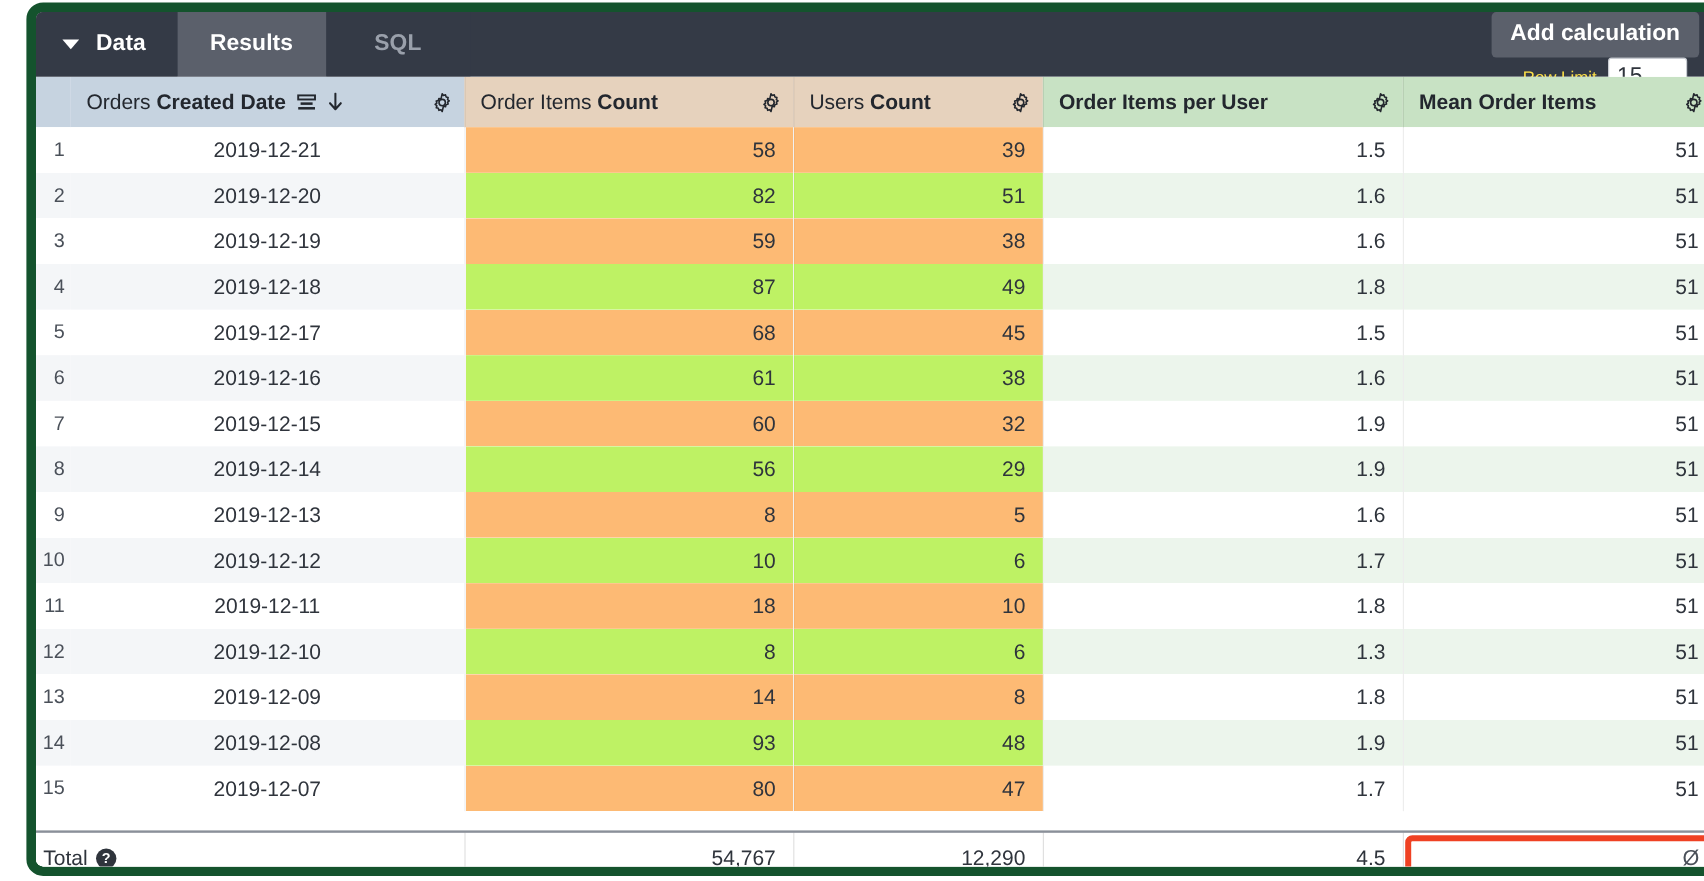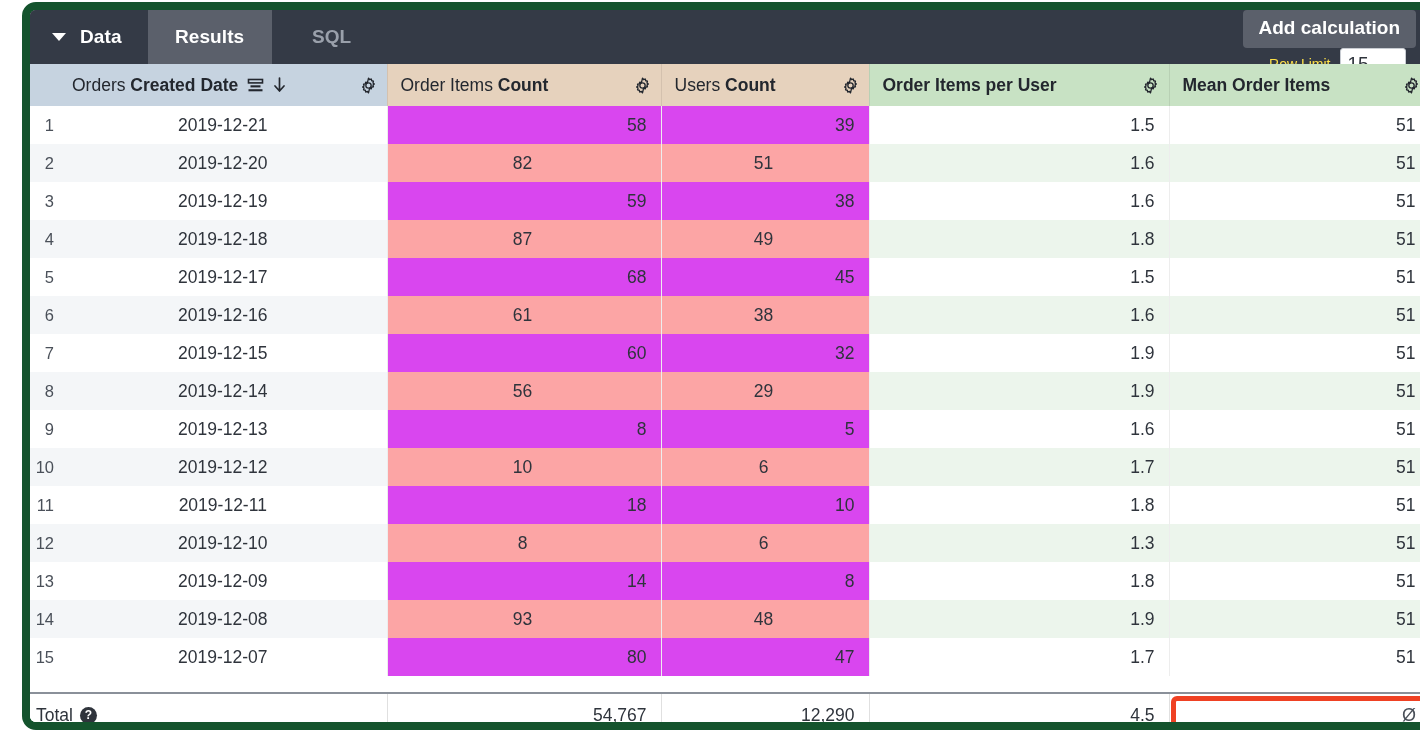--- a/index.html
+++ b/index.html
@@ -230,22 +230,22 @@
   }
   tr.odd td.gutter { background: #ffffff; }
   tr.even td.gutter { background: #f4f6f8; }
 
   td.col-date { text-align: center; padding-left: 11px; }
   td.num { text-align: right; padding-right: 14px; }
 
   
   tr.odd  td.tint-plain { background: #ffffff; }
   tr.even td.tint-plain { background: #f4f6f8; }
-  tr.odd  td.tint-tan   { background: #d946ef; }
-  tr.even td.tint-tan   { background: #fca5a5; text-align: center; }
+  tr.odd  td.tint-tan   { background: #fdba74; }
+  tr.even td.tint-tan   { background: #bef264; }
   tr.odd  td.tint-green { background: #ffffff; }
   tr.even td.tint-green { background: #ecf5ec; }
 
   
   .totals-row-wrap {
     position: absolute;
     left: 0;
     right: 0;
     bottom: 0;
     height: 44px;

